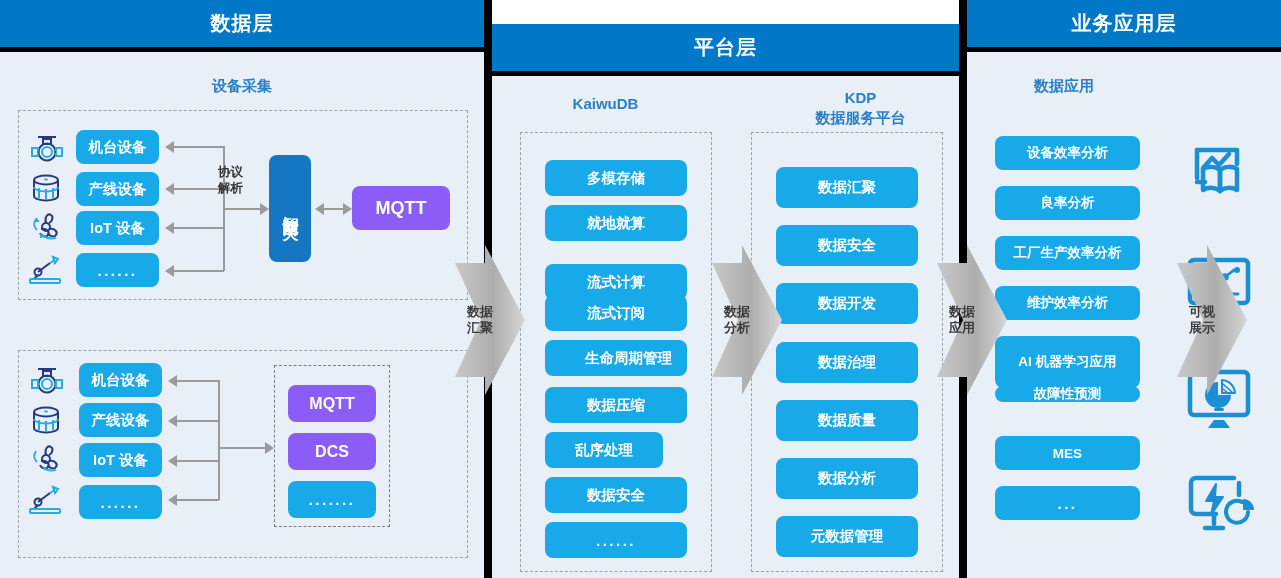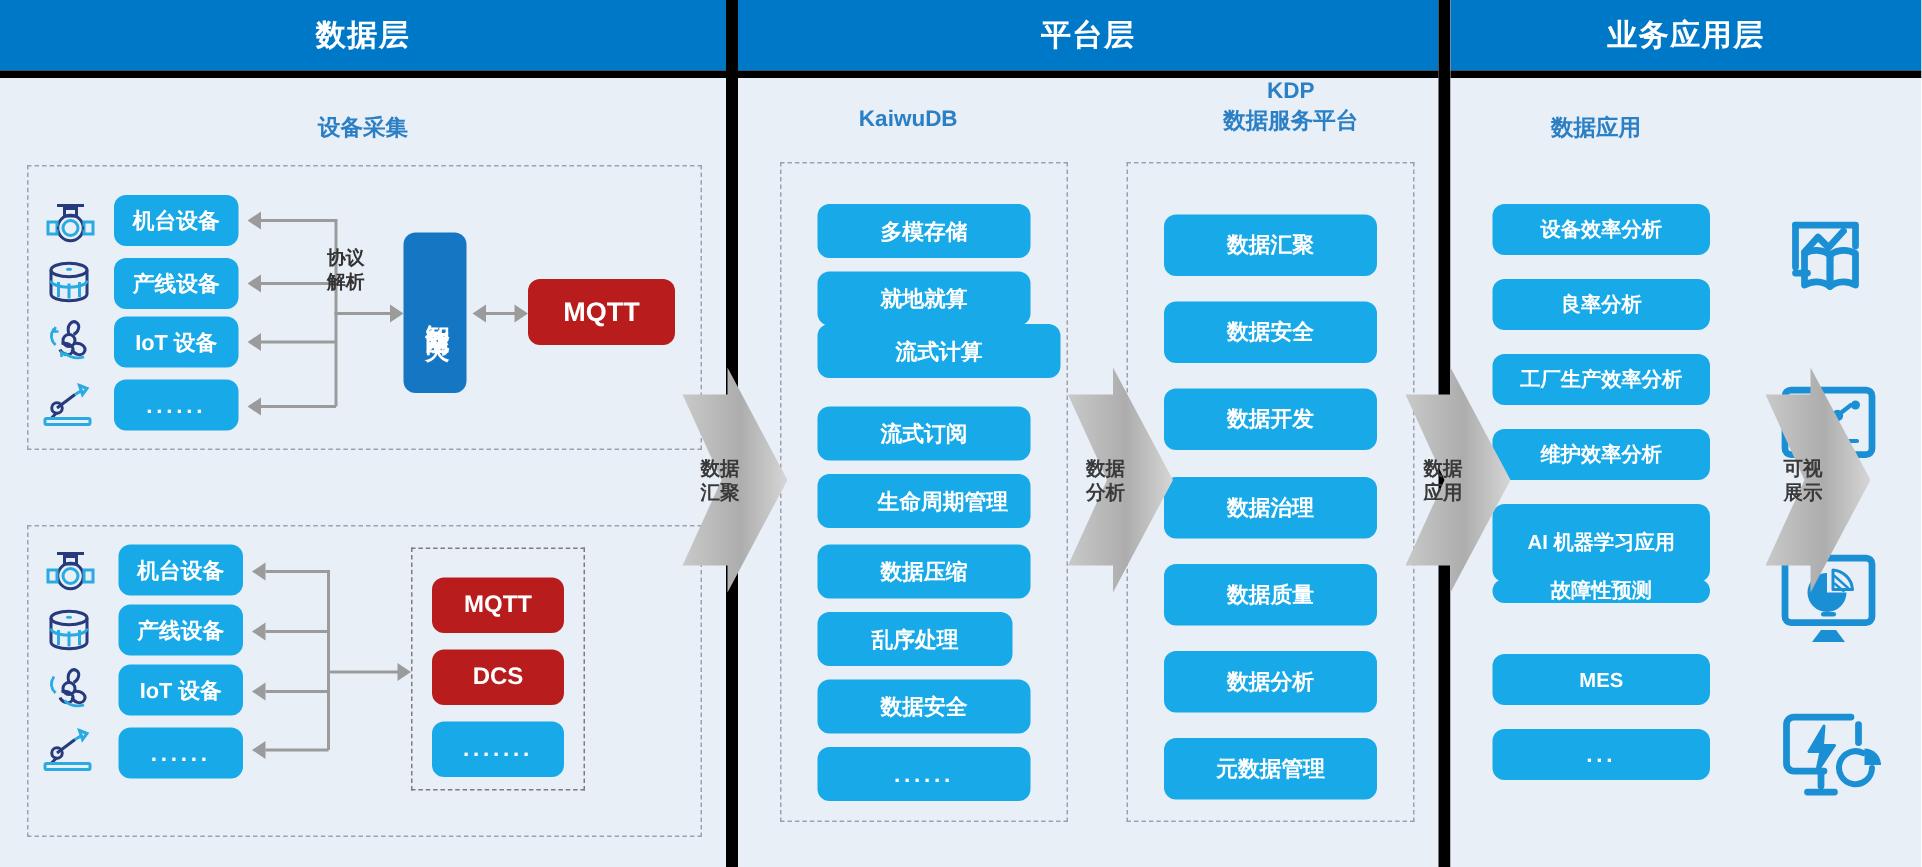--- a/index.html
+++ b/index.html
@@ -8,21 +8,21 @@
     font-family: "Liberation Sans", "DejaVu Sans", sans-serif;
     background: #ffffff;
     overflow: hidden;
     position: relative;
   }
   #root { position: relative; width: 1281px; height: 578px; }
 
   
   .col { position: absolute; top: 0; bottom: 0; background: #e8eff7; }
   .col-data  { left: 0;    width: 484px; }
-  .col-plat  { left: 492px; width: 467px; }
+  .col-plat  { left: 492px; width: 467px; margin-top: 24px; }
   .col-app   { left: 967px; width: 314px; }
 
   .divider { position: absolute; top: 0; bottom: 0; width: 8px; background: #000; }
   .div-1 { left: 484px; }
   .div-2 { left: 959px; }
 
   .hdr {
     position: absolute; top: 0; height: 47px; width: 100%;
     background: #0078c8; color: #fff;
     display: flex; align-items: center; justify-content: center;
@@ -42,21 +42,21 @@
   
   .pill {
     position: absolute;
     background: #17a9e8; color: #fff;
     border-radius: 8px;
     display: flex; align-items: center; justify-content: center;
     font-size: 14.5px; font-weight: bold; white-space: nowrap;
   }
   .pill.sm { font-size: 13.5px; }
   .pill.dots { letter-spacing: 2.5px; font-size: 15px; }
-  .pill.navy { background: #b91c1c; font-size: 18px; }
+  .pill.navy { background: #8b5cf6; font-size: 18px; }
   .pill.vert {
     writing-mode: vertical-rl; text-orientation: upright;
     letter-spacing: 3px; background: #1577c4; font-size: 16px;
   }
 
   
   .ln { position: absolute; background: #9b9b9b; }
   .ln.h { height: 2px; }
   .ln.v { width: 2px; }
   .ahead-l, .ahead-r {
@@ -259,33 +259,33 @@
   </div>
 
   <div class="divider div-1"></div>
 
   <div class="col col-plat">
     <div class="hdr">平台层</div>
     <div class="hdr-rule"></div>
 
     <div class="sec-title" style="top:70px; left:-120px;">KaiwuDB</div>
 
-    <div class="sec-title" style="top:51px; left:135px;">
+    <div class="sec-title" style="top:64px; left:135px;">
       <span>KDP</span><br>
       <span>数据服务平台</span>
     </div>
 
     <div class="dash" style="left:28px; top:108px; width:192px; height:440px;"></div>
     <div class="pill" style="left:53px; top:136px; width:142px; height:36px;">多模存储</div>
     <div class="pill" style="left:53px; top:181px; width:142px; height:36px;">就地就算</div>
-    <div class="pill" style="left:53px; top:216px; width:162px; height:36px;">流式计算</div>
+    <div class="pill" style="left:53px; top:240px; width:142px; height:36px;">流式计算</div>
     <div class="pill" style="left:53px; top:271px; width:142px; height:36px;">流式订阅</div>
     <div class="pill" style="left:53px; top:316px; width:142px; height:36px;padding-left:25px;">生命周期管理</div>
     <div class="pill" style="left:53px; top:363px; width:142px; height:36px;">数据压缩</div>
-    <div class="pill" style="left:53px; top:408px; width:130px; height:36px;">乱序处理</div>
+    <div class="pill" style="left:53px; top:408px; width:118px; height:36px;">乱序处理</div>
     <div class="pill" style="left:53px; top:453px; width:142px; height:36px;">数据安全</div>
     <div class="pill dots" style="left:53px; top:498px; width:142px; height:36px;">......</div>
 
     <div class="dash" style="left:259px; top:108px; width:192px; height:440px;"></div>
     <div class="pill" style="left:284px; top:143px; width:142px; height:41px;">数据汇聚</div>
     <div class="pill" style="left:284px; top:201px; width:142px; height:41px;">数据安全</div>
     <div class="pill" style="left:284px; top:259px; width:142px; height:41px;">数据开发</div>
     <div class="pill" style="left:284px; top:318px; width:142px; height:41px;">数据治理</div>
     <div class="pill" style="left:284px; top:376px; width:142px; height:41px;">数据质量</div>
     <div class="pill" style="left:284px; top:434px; width:142px; height:41px;">数据分析</div>

